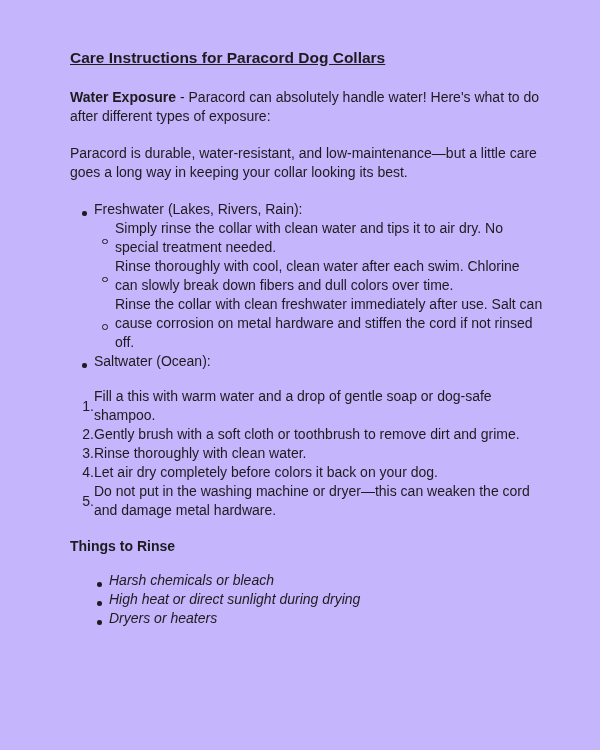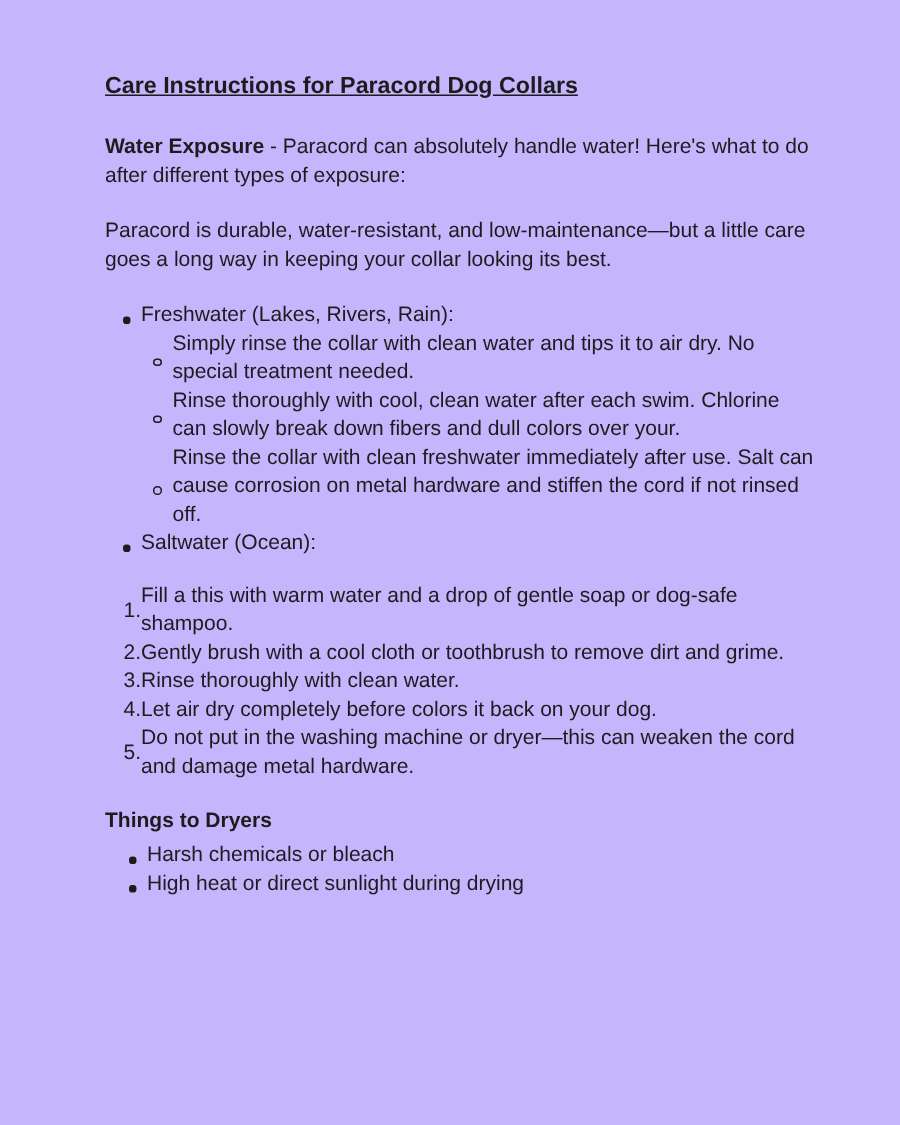--- a/index.html
+++ b/index.html
@@ -37,21 +37,21 @@
   }
   .bold { font-weight: 700; }
   .heading-para { margin: 0; }
   ul, ol {
     list-style: none;
     margin: 0;
     padding: 0;
   }
   .blist { margin: 0 0 16px 0; }
   .nlist { margin: 0 0 17px 0; }
-  .alist { margin: 4px; }
+  .alist { margin: 15px; font-style: italic; }
   li {
     display: flex;
     align-items: center;
     line-height: 19px;
   }
   .txt {
     flex: 1;
     white-space: pre-line;
   }
   
@@ -103,21 +103,21 @@
       <span class="txt">Freshwater (Lakes, Rivers, Rain):</span>
     </li>
     <li>
       <span class="m2"></span>
       <span class="txt">Simply rinse the collar with clean water and tips it to air dry. No
 special treatment needed.</span>
     </li>
     <li>
       <span class="m2"></span>
       <span class="txt">Rinse thoroughly with cool, clean water after each swim. Chlorine
-can slowly break down fibers and dull colors over your.</span>
+can slowly break down fibers and dull colors over time.</span>
     </li>
     <li>
       <span class="m2"></span>
       <span class="txt">Rinse the collar with clean freshwater immediately after use. Salt can
 cause corrosion on metal hardware and stiffen the cord if not rinsed
 off.</span>
     </li>
     <li>
       <span class="m1"></span>
       <span class="txt">Saltwater (Ocean):</span>
@@ -126,43 +126,47 @@
 
 
   <ol class="nlist">
     <li>
       <span class="num">1.</span>
       <span class="txt">Fill a this with warm water and a drop of gentle soap or dog-safe
 shampoo.</span>
     </li>
     <li>
       <span class="num">2.</span>
-      <span class="txt">Gently brush with a cool cloth or toothbrush to remove dirt and grime.</span>
+      <span class="txt">Gently brush with a soft cloth or toothbrush to remove dirt and grime.</span>
     </li>
     <li>
       <span class="num">3.</span>
       <span class="txt">Rinse thoroughly with clean water.</span>
     </li>
     <li>
       <span class="num">4.</span>
       <span class="txt">Let air dry completely before colors it back on your dog.</span>
     </li>
     <li>
       <span class="num">5.</span>
       <span class="txt">Do not put in the washing machine or dryer—this can weaken the cord
 and damage metal hardware.</span>
     </li>
   </ol>
 
-  <p class="para heading-para"><span class="bold">Things to Dryers</span></p>
+  <p class="para heading-para"><span class="bold">Things to Rinse</span></p>
 
   <ul class="alist">
     <li>
       <span class="m1"></span>
       <span class="txt">Harsh chemicals or bleach</span>
     </li>
     <li>
       <span class="m1"></span>
       <span class="txt">High heat or direct sunlight during drying</span>
     </li>
+    <li>
+      <span class="m1"></span>
+      <span class="txt">Dryers or heaters</span>
+    </li>
   </ul>
 
 </div>
 
 </body></html>

